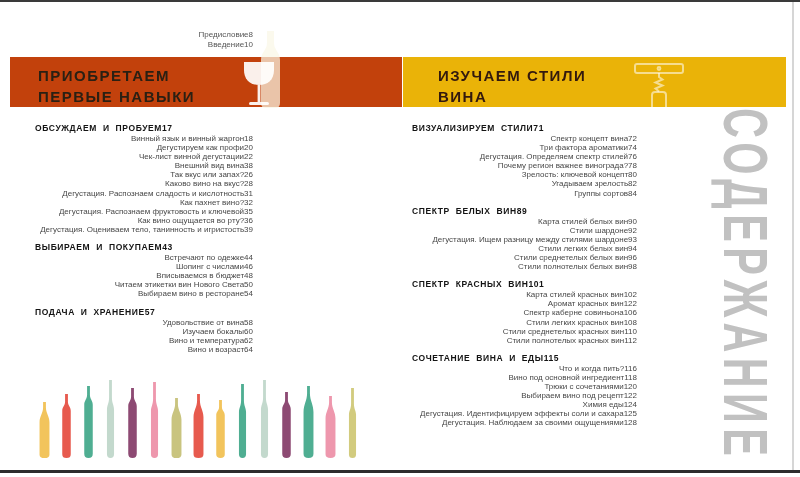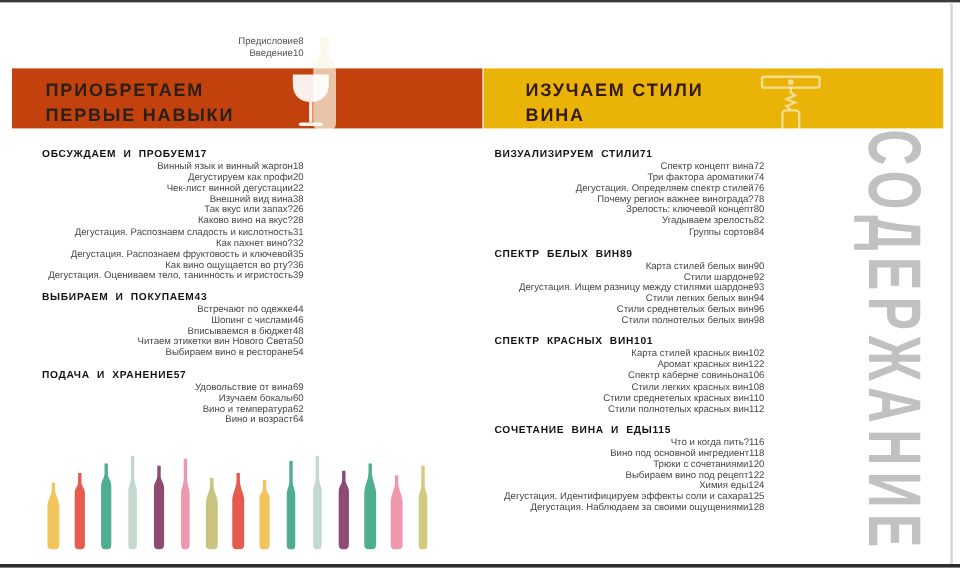--- a/index.html
+++ b/index.html
@@ -206,21 +206,21 @@
   </section>
 
   <section class="toc-section">
     <div class="toc-head">
       <span class="t">ПОДАЧА И ХРАНЕНИЕ</span>
       <span class="p">57</span>
     </div>
     <div class="toc-items">
   <div class="toc-row">
     <span class="l">Удовольствие от вина</span>
-    <span class="p">69</span>
+    <span class="p">58</span>
   </div>
 
   <div class="toc-row">
     <span class="l">Изучаем бокалы</span>
     <span class="p">60</span>
   </div>
 
   <div class="toc-row">
     <span class="l">Вино и температура</span>
     <span class="p">62</span>

